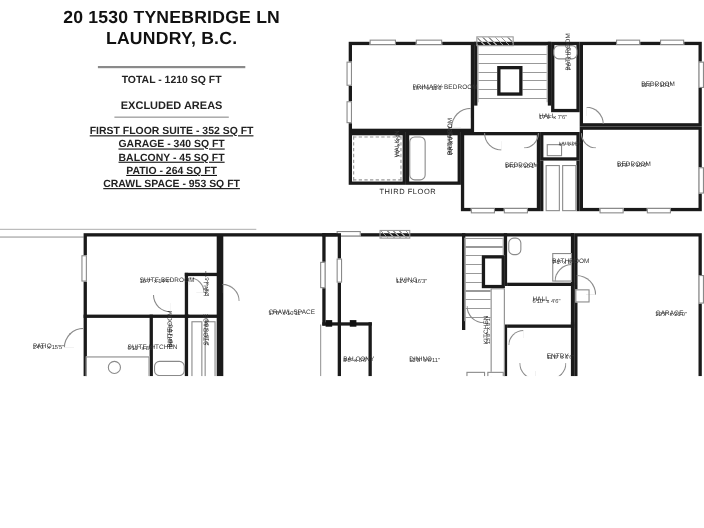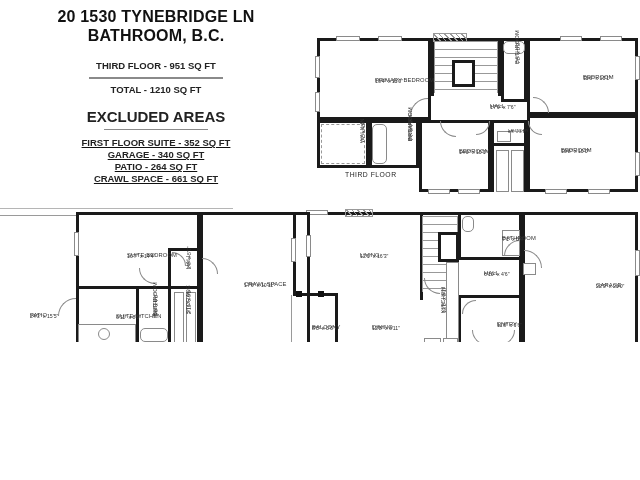--- a/index.html
+++ b/index.html
@@ -6,21 +6,21 @@
   .page{position:relative;width:640px;height:342px;background:#ffffff;overflow:hidden;
         font-family:"Liberation Sans",sans-serif;}
   
   .header{position:absolute;left:8px;top:8px;width:296px;text-align:center;color:#111;}
   .title{font-size:16px;font-weight:bold;line-height:1.18;letter-spacing:.2px;color:#111;}
   .areas div{font-size:9.5px;font-weight:bold;line-height:1.28;color:#222;}
   .areas{margin-top:14px;}
   .sep{height:2px;background:#8a8a8a;width:134px;margin:5px auto 5px;}
   .sep2{height:1px;width:104px;margin:4px auto 7px;}
   .total{font-size:9.5px;font-weight:bold;color:#222;}
-  .excl-head{font-size:15px;font-weight:bold;margin-top:13px;color:#222;}
+  .excl-head{font-size:10px;font-weight:bold;margin-top:13px;color:#222;}
   
   #plans{position:absolute;left:0;top:0;width:640px;height:480px;}
   #plans div{position:absolute;box-sizing:border-box;}
   .rwall{border:3px solid #1a1a1a;}
   .box{border:3px solid #1a1a1a;background:#fff;}
   .rthin{border:1px solid #9a9a9a;}
   .bar{background:#1a1a1a;}
   .win{background:#fff;border:1px solid #8a8a8a;}
   .tbox{border:1px solid #8a8a8a;background:#fff;}
   .fix{border:1px solid #8a8a8a;border-radius:5px;background:#fff;}
@@ -45,34 +45,34 @@
                border:2px solid #a8a8a8;border-radius:50%;box-sizing:border-box;}
 </style>
 </head>
 <body>
 
 <div class="page">
 
   <div class="header">
     <div class="title">
       <div>20 1530 TYNEBRIDGE LN</div>
-      <div>BATHROOM, B.C.</div>
+      <div>LAUNDRY, B.C.</div>
     </div>
     <div class="areas">
-      <div>THIRD FLOOR - 951 SQ FT</div>
     </div>
     <div class="sep"></div>
     <div class="total">TOTAL - 1210 SQ FT</div>
     <div class="excl-head">EXCLUDED AREAS</div>
     <div class="sep sep2"></div>
     <div class="areas" style="margin-top:0;text-decoration:underline;">
       <div>FIRST FLOOR SUITE - 352 SQ FT</div>
       <div>GARAGE - 340 SQ FT</div>
+      <div>BALCONY - 45 SQ FT</div>
       <div>PATIO - 264 SQ FT</div>
-      <div>CRAWL SPACE - 661 SQ FT</div>
+      <div>CRAWL SPACE - 953 SQ FT</div>
     </div>
   </div>
 
   <div id="plans">
       <div class="rwall" style="left: 317px; top: 38px; width: 114px; height: 82px;"></div>
       <div class="rwall" style="left: 431px; top: 38px; width: 70px; height: 58px; border-width: 3px 3px 0px;"></div>
       <div class="rwall" style="left: 501px; top: 38px; width: 26px; height: 64px;"></div>
       <div class="rwall" style="left: 527px; top: 38px; width: 111px; height: 77px;"></div>
       <div class="rwall" style="left: 317px; top: 120px; width: 52px; height: 48px;"></div>
       <div class="rwall" style="left: 369px; top: 120px; width: 50px; height: 48px;"></div>

